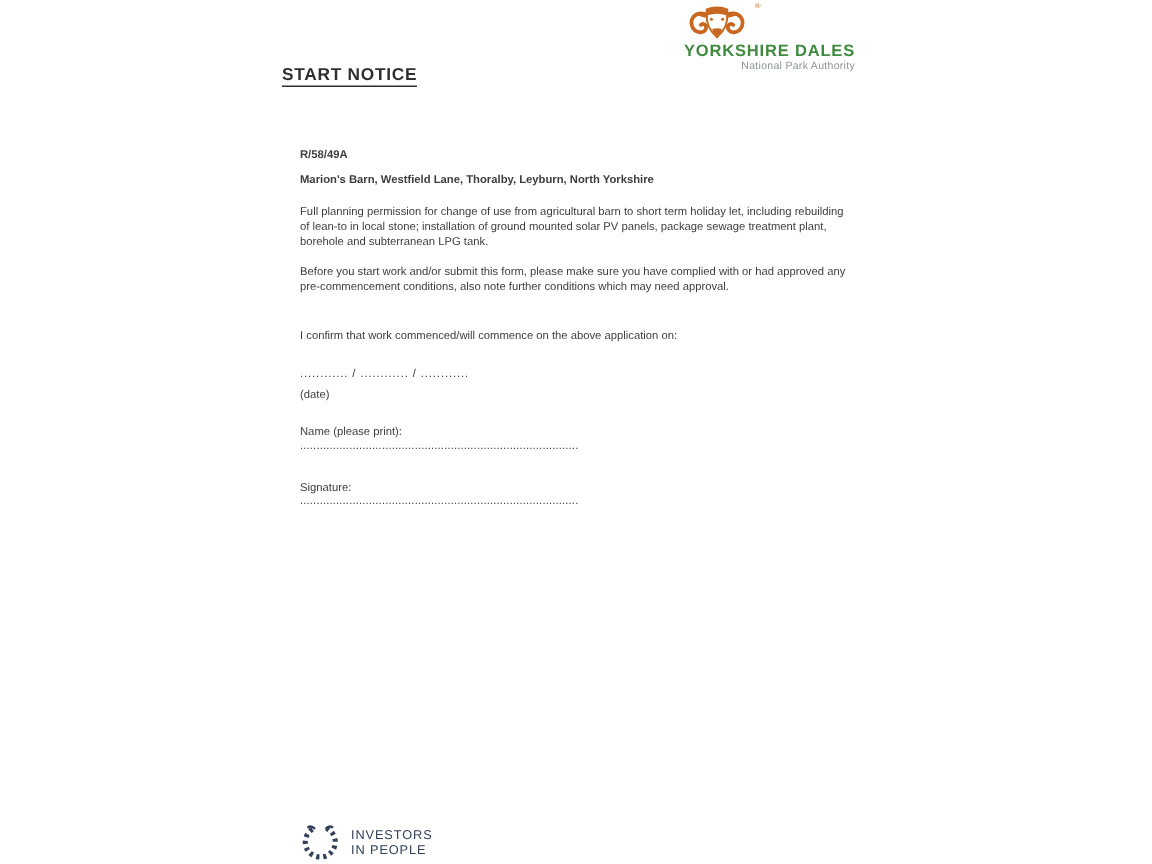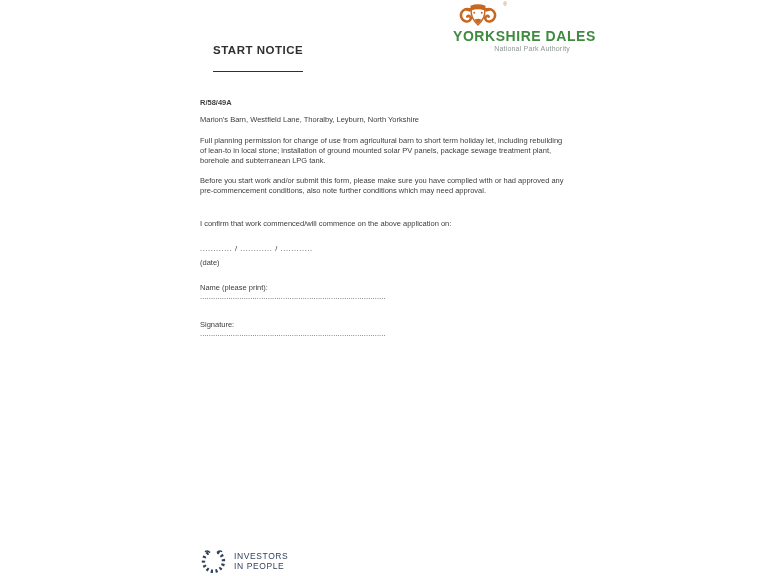--- a/index.html
+++ b/index.html
@@ -17,49 +17,49 @@
   
   .yd-logo { position: absolute; left: 453px; top: 2px; width: 117px; }
   .ram-wrap { position: relative; width: 46px; height: 25px; margin-left: 2px; }
   .ram-wrap svg { display: block; width: 46px; height: 25px; }
   .reg-mark {
     position: absolute; right: -6px; top: -1px;
     font-size: 5px; color: #c8732e;
   }
   .yd-name {
     margin-top: 1px;
-    text-align: left;
-    font-size: 14px; font-weight: bold;
+    text-align: right;
+    font-size: 11px; font-weight: bold;
     letter-spacing: 0.55px;
     color: #3f8a3f;
     white-space: nowrap;
   }
   .yd-sub {
     text-align: right;
     font-size: 7px;
     letter-spacing: 0.2px;
     color: #8d9494;
     white-space: nowrap;
     margin-top: 1px;
   }
 
   
   .title {
-    position: absolute; left: 213px; top: 44px;
+    position: absolute; left: 188px; top: 44px;
     font-size: 11.5px; font-weight: bold;
     letter-spacing: 0.5px;
     color: #2f2f2f;
     border-bottom: 1.4px solid #2f2f2f;
-    padding-bottom: 15px;
+    padding-bottom: 1px;
     display: inline-block;
   }
   .para { position: absolute; left: 200px; width: 368px; font-size: 7.5px; line-height: 10px; }
   .intro      { top: 66px; }
   .ref        { top: 98px;  font-weight: bold; }
-  .addr       { top: 115px; font-weight: normal; }
+  .addr       { top: 115px; font-weight: bold; }
   .desc       { top: 136px; font-weight: normal; }
   .cond       { top: 176px; width: 374px; }
   .confirm    { top: 219px; }
   .mail-link  { color: #2a5bbf; text-decoration: underline; }
 
   .dateline  { position: absolute; left: 200px; top: 244px; font-size: 7.5px; letter-spacing: 0.6px; color: #3d3d3d; }
   .datelabel { position: absolute; left: 200px; top: 258px; font-size: 7.5px; }
 
   .entry-row { position: absolute; left: 200px; width: 368px; display: flex; font-size: 7.5px; flex-direction: column; }
   .name-row { top: 283px; }

